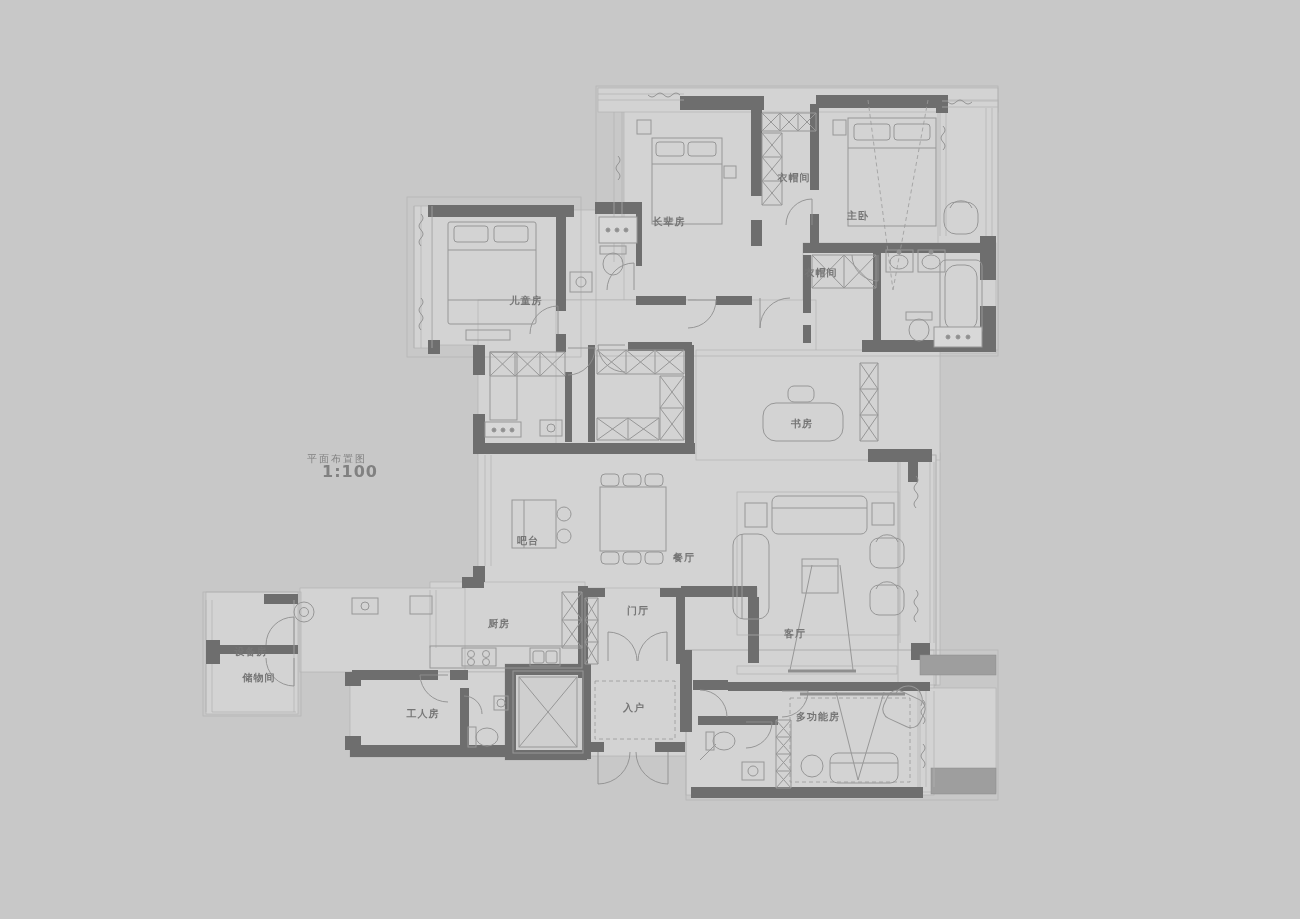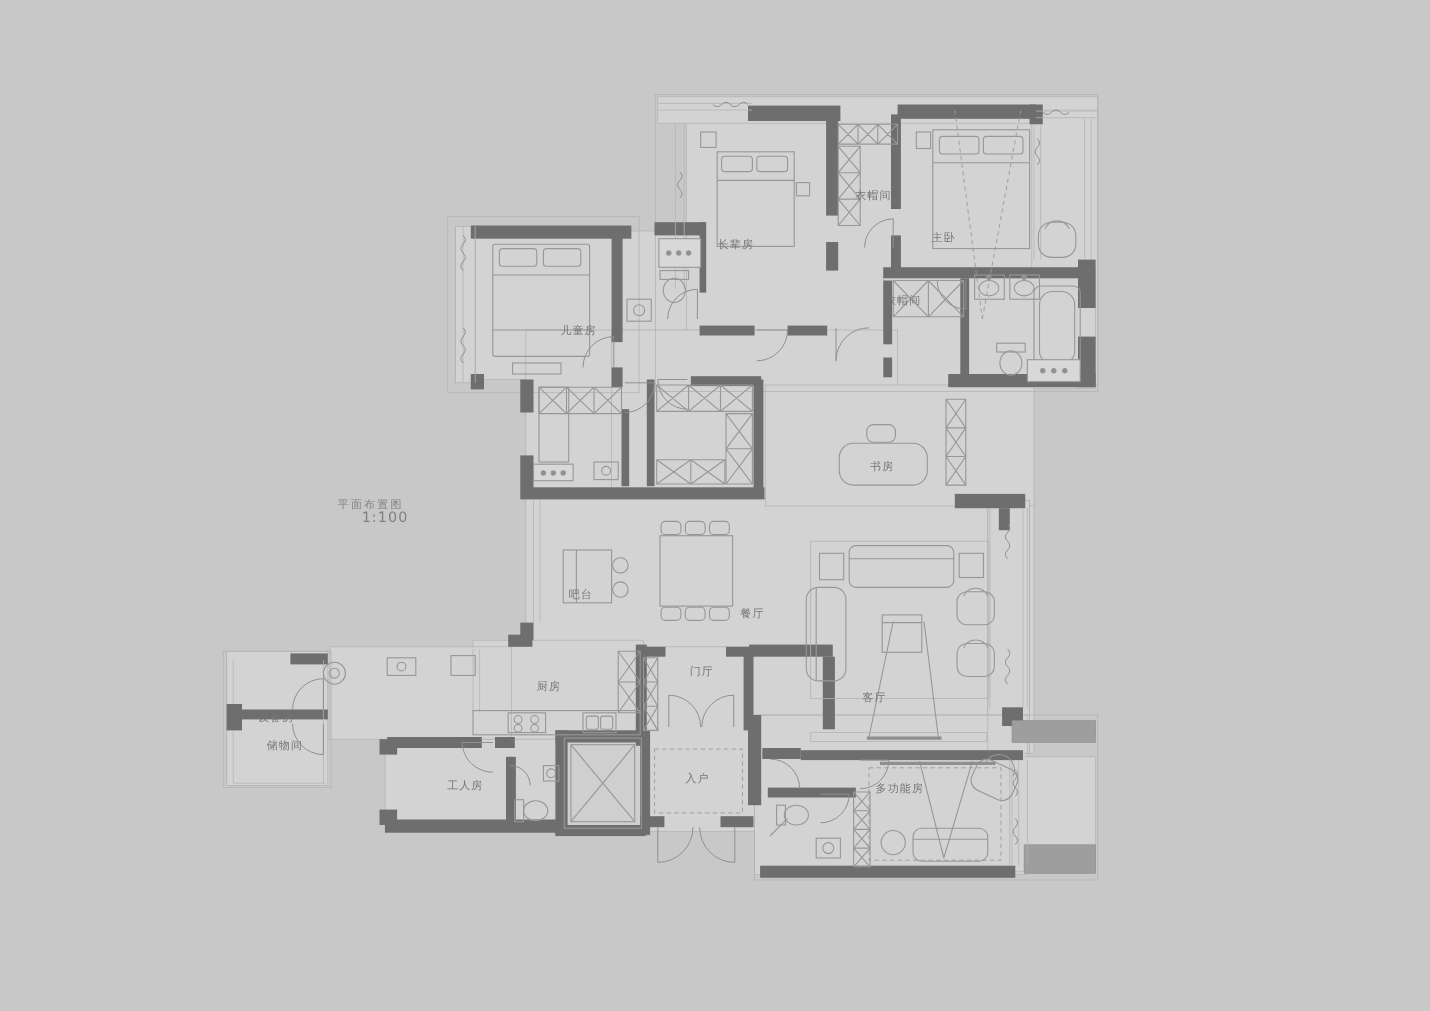--- a/index.html
+++ b/index.html
@@ -11,25 +11,25 @@
   .wall{fill:#6e6e6e;stroke:none;}
   .ledge{fill:#9e9e9e;stroke:#8b8b8b;stroke-width:.5;}
   .f{fill:none;stroke:#979797;stroke-width:1;}
   .ff{fill:#d8d8d8;stroke:#979797;stroke-width:1;}
   .thin{fill:none;stroke:#b3b3b3;stroke-width:.7;}
   .dash{fill:none;stroke:#9a9a9a;stroke-width:.8;stroke-dasharray:4 3;}
   .arc{fill:none;stroke:#8f8f8f;stroke-width:.9;}
   .dot{fill:#8f8f8f;}
   .scr{fill:none;stroke:#8f8f8f;stroke-width:3;}
   .lbl{position:absolute;transform:translate(-50%,-50%);color:#757575;font-size:10px;
-       letter-spacing:1px;white-space:nowrap;}
+       letter-spacing:1px;white-space:nowrap;font-weight:bold;}
   .ttl{position:absolute;transform:translate(-50%,-50%);color:#818181;font-size:10px;
        letter-spacing:2px;white-space:nowrap;}
-  .ttl2{position:absolute;transform:translate(-50%,-50%);color:#818181;font-size:13px;
-       letter-spacing:1px;white-space:nowrap;}
+  .ttl2{position:absolute;transform:translate(-50%,-50%);color:#818181;font-size:16px;
+       letter-spacing:1px;white-space:nowrap;font-weight:bold;}
 </style>
 </head>
 <body>
 
 <div class="stage">
 <svg width="1300" height="919" viewBox="0 0 1300 919">
 
   <g>
     <rect class="floor" x="432" y="210" width="212" height="135"></rect>
     <rect class="floor" x="414" y="206" width="18" height="142"></rect>

